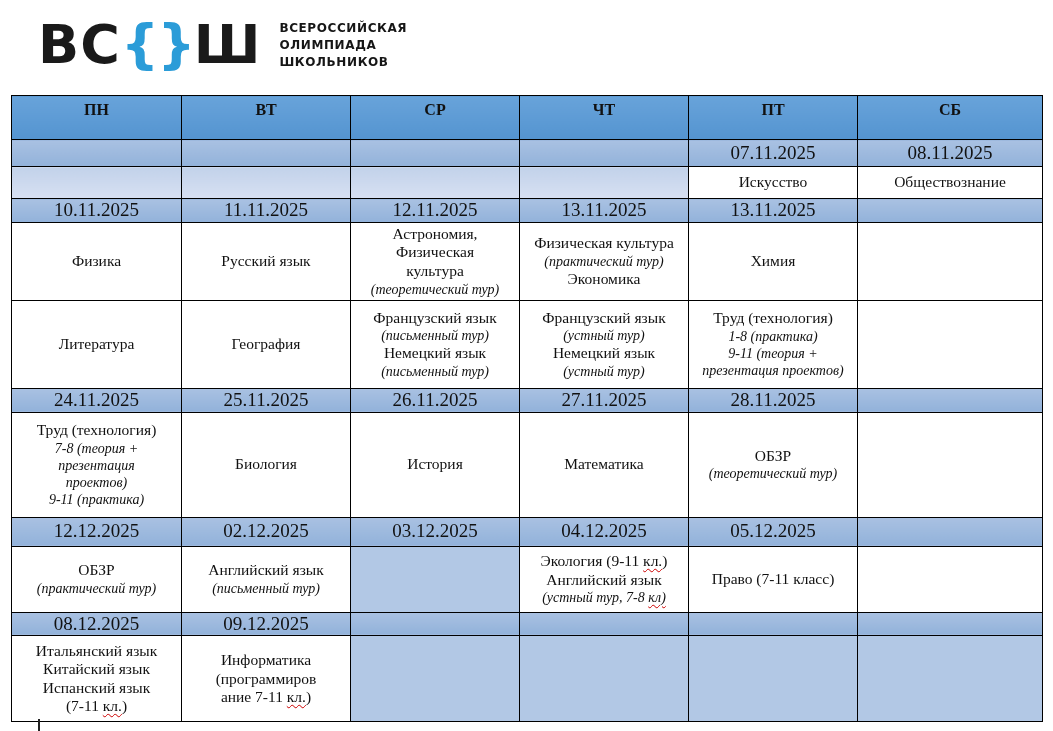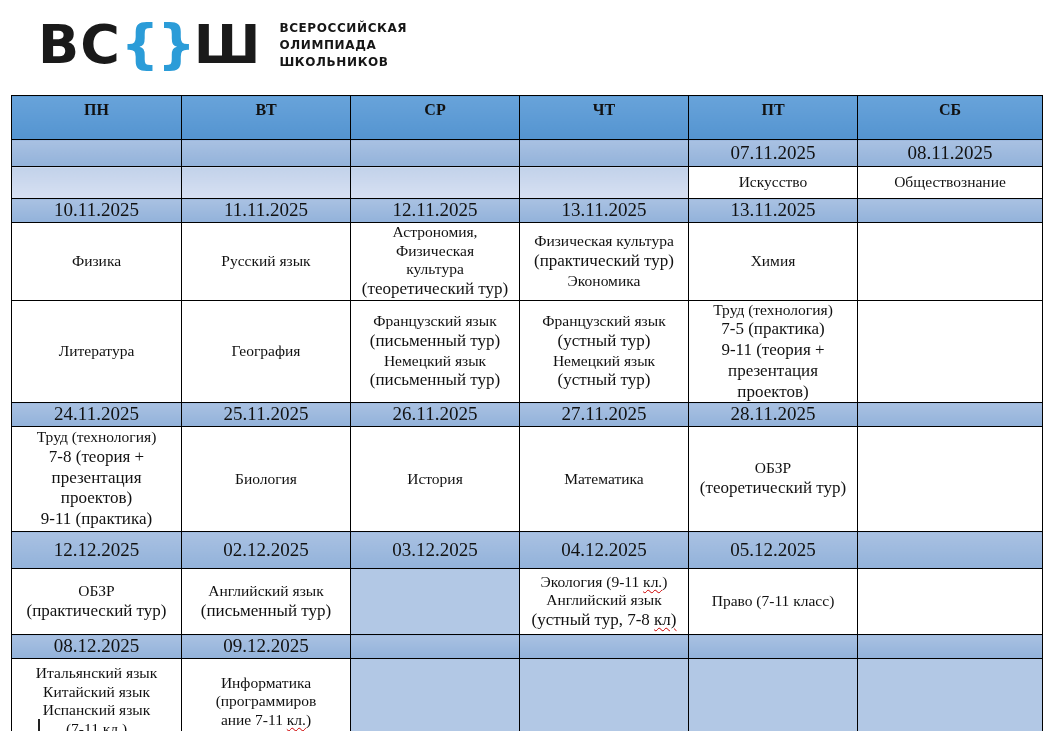--- a/index.html
+++ b/index.html
@@ -30,21 +30,21 @@
     border:1.5px solid #000;padding:0 4px;text-align:center;vertical-align:middle;
     overflow:hidden;
   }
   th{
     vertical-align:top;padding-top:5px;font-size:16px;font-weight:bold;
     background:linear-gradient(180deg,#68a3da,#5494d0);
   }
   tr.date td{font-weight:normal;font-size:19px;}
   tr.subject td{font-size:15.5px;}
   .line{line-height:1.2;}
-  .line.sm{font-size:17px;line-height:1.22;}
+  .line.sm{font-size:14px;line-height:1.22;font-style:italic;}
   .bg-d{background:linear-gradient(180deg,#a9c1e2,#92b2da);}
   .bg-l{background:linear-gradient(180deg,#c2d2ea,#d7e0f2);}
   .bg-m{background:#b2c8e5;}
   .bg-w{background:#ffffff;}
   .sq{
     text-decoration:underline;
     text-decoration-style:wavy;
     text-decoration-color:#cc0000;
     text-decoration-thickness:1px;
     text-underline-offset:2px;
@@ -168,21 +168,21 @@
             <div class="line sm">(письменный тур)</div>
           </td>
           <td class="bg-w">
             <div class="line">Французский язык</div>
             <div class="line sm">(устный тур)</div>
             <div class="line">Немецкий язык</div>
             <div class="line sm">(устный тур)</div>
           </td>
           <td class="bg-w">
             <div class="line">Труд (технология)</div>
-            <div class="line sm">7-5 (практика)</div>
+            <div class="line sm">1-8 (практика)</div>
             <div class="line sm">9-11 (теория +</div>
             <div class="line sm">презентация проектов)</div>
           </td>
           <td class="bg-w"></td>
         </tr>
         <tr class="date" style="height: 22px;">
           <td class="bg-d">
             <div class="line">24.11.2025</div>
           </td>
           <td class="bg-d">
@@ -215,21 +215,21 @@
           </td>
           <td class="bg-w">
             <div class="line">Математика</div>
           </td>
           <td class="bg-w">
             <div class="line">ОБЗР</div>
             <div class="line sm">(теоретический тур)</div>
           </td>
           <td class="bg-w"></td>
         </tr>
-        <tr class="date" style="height: 37px;">
+        <tr class="date" style="height: 29px;">
           <td class="bg-d">
             <div class="line">12.12.2025</div>
           </td>
           <td class="bg-d">
             <div class="line">02.12.2025</div>
           </td>
           <td class="bg-d">
             <div class="line">03.12.2025</div>
           </td>
           <td class="bg-d">

